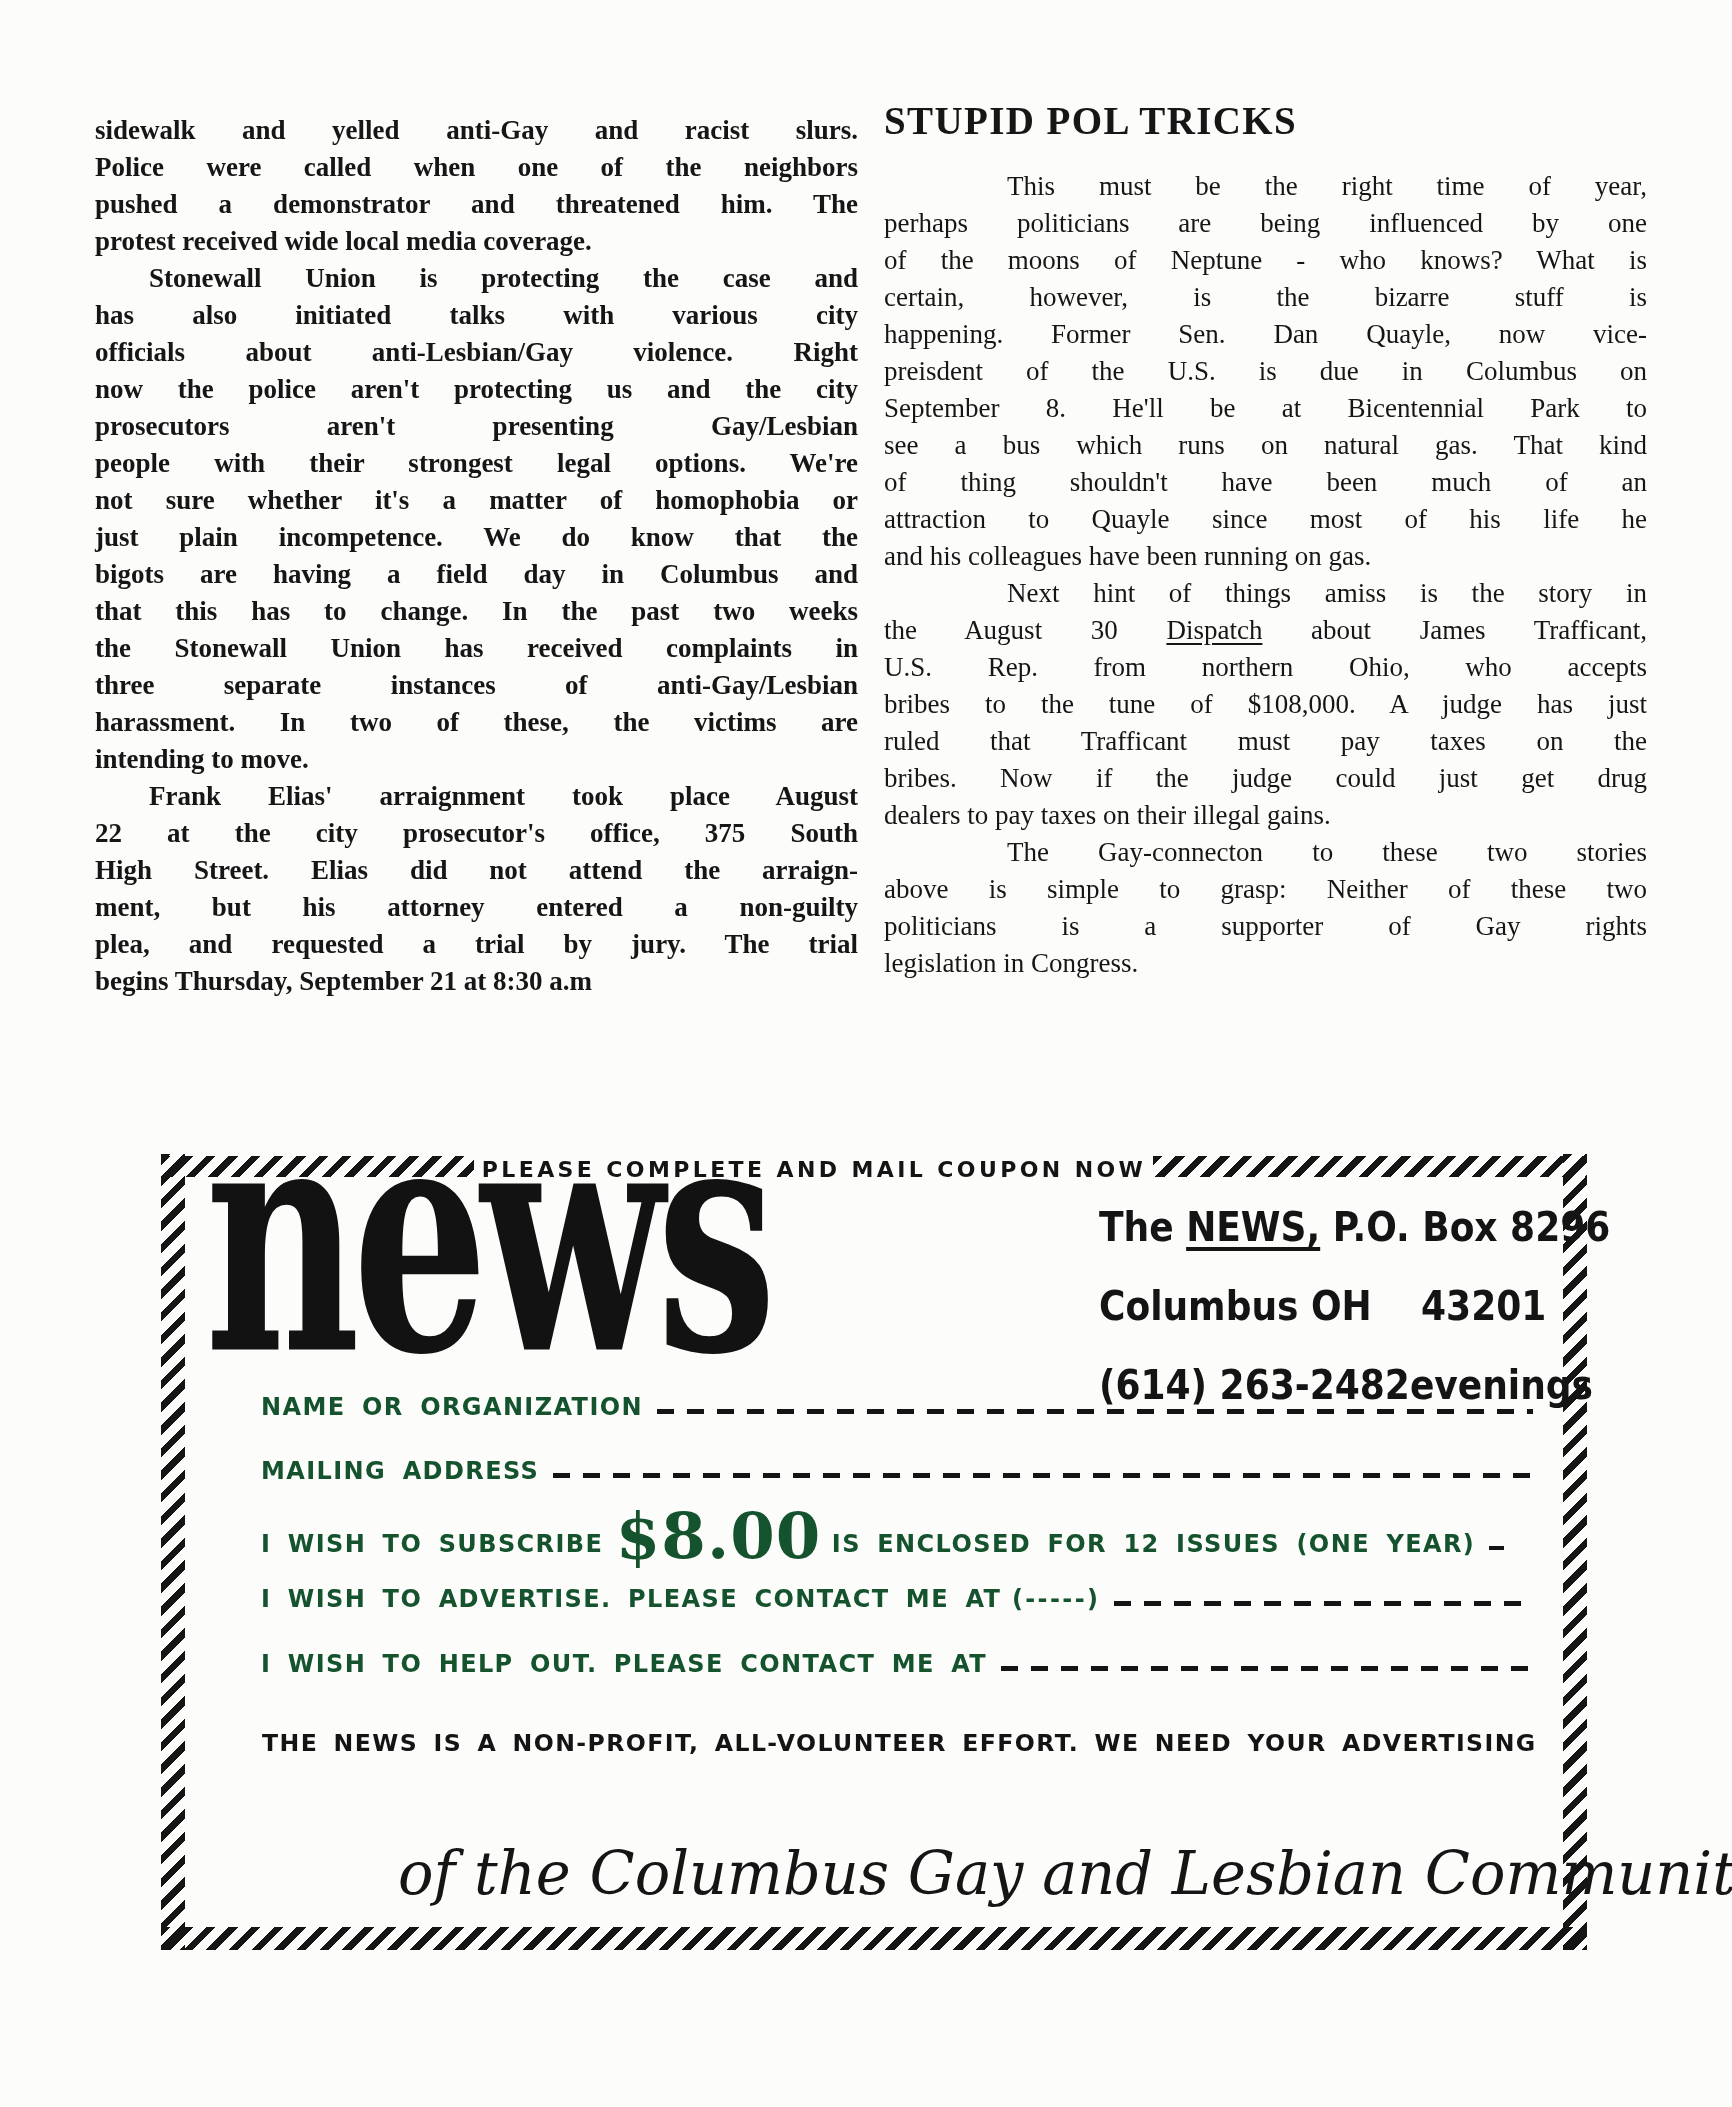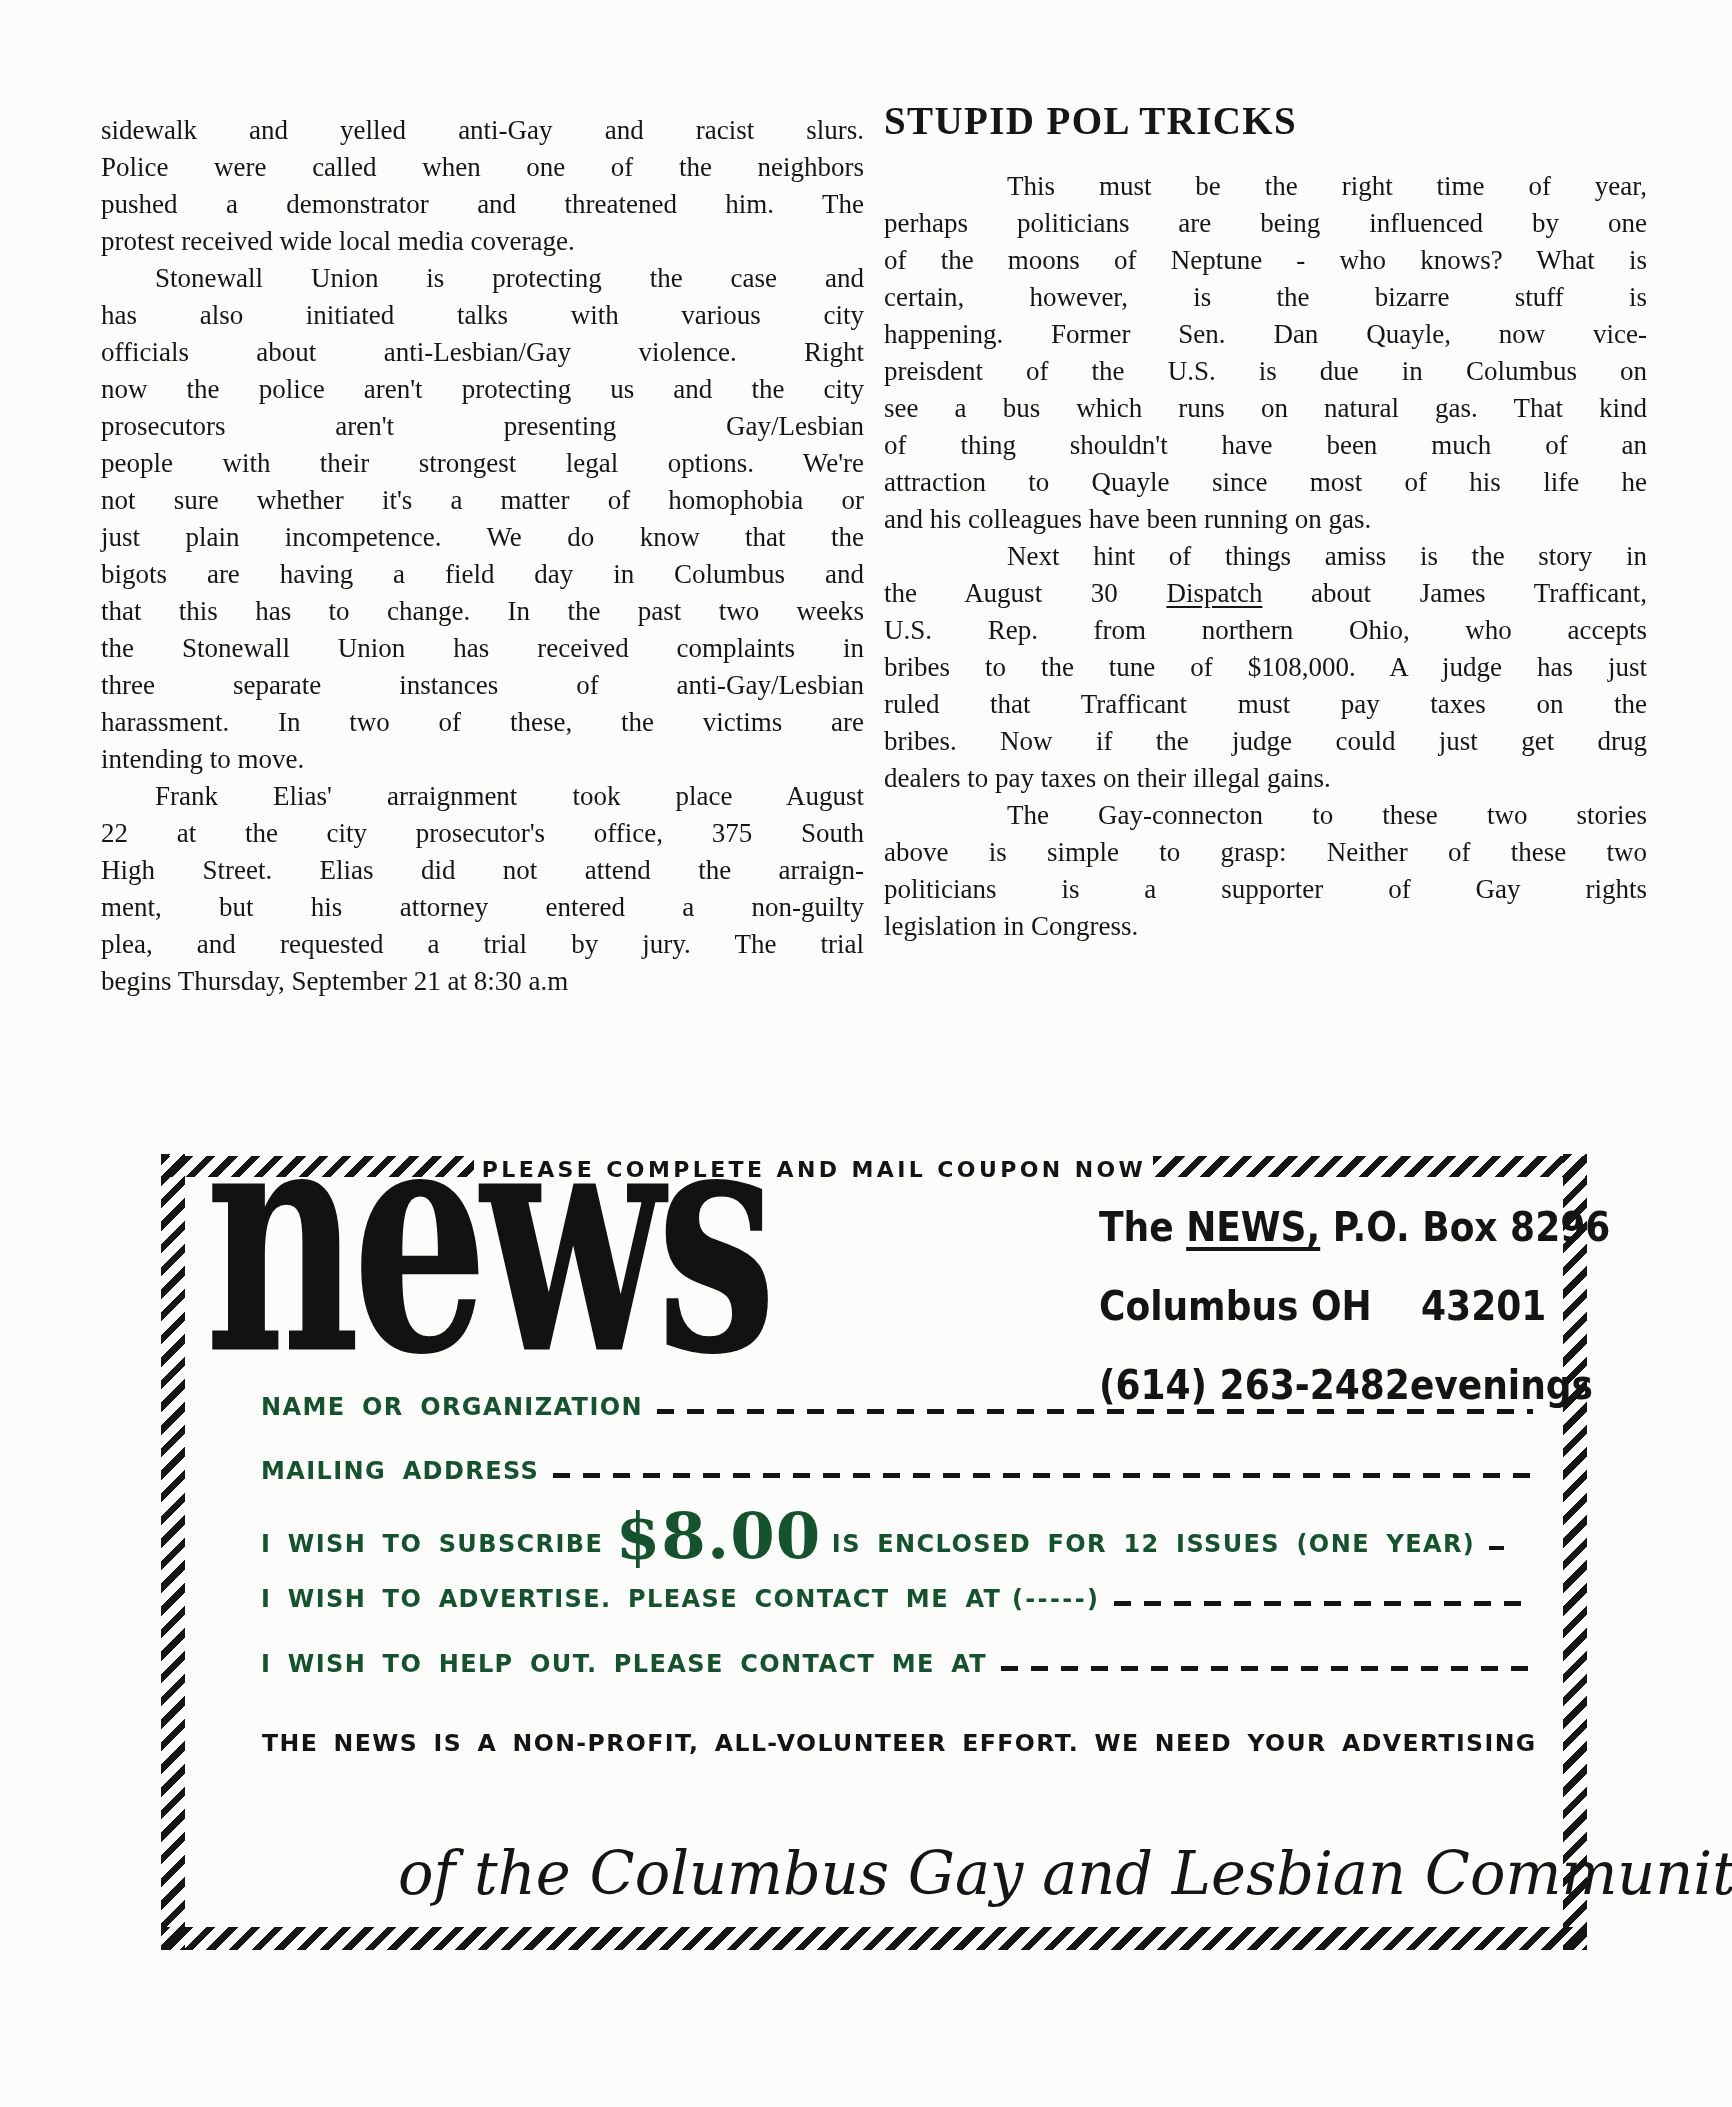--- a/index.html
+++ b/index.html
@@ -12,21 +12,21 @@
     font-family:"Liberation Serif",serif;
   }
   
   .col{
     position:absolute;
     width:763px;
     font-size:27px;
     line-height:37px;
     color:#161616;
   }
-  .col-left{left:101px;top:112px;}
+  .col-left{left:95px;top:112px;font-weight:bold;}
   .col-right{left:884px;top:101px;}
   .headline{
     margin:0 0 28px 0;
     font-family:"Liberation Serif",serif;
     font-weight:bold;
     font-size:39px;
     line-height:1;
     letter-spacing:1.4px;
     white-space:nowrap;
   }
@@ -160,20 +160,21 @@
 
   <div class="col col-right">
     <h1 class="headline">STUPID POL TRICKS</h1>
     <div class="body">
         <div class="tl jl ind">This must be the right time of year,</div>
         <div class="tl jl">perhaps politicians are being influenced by one</div>
         <div class="tl jl">of the moons of Neptune - who knows? What is</div>
         <div class="tl jl">certain, however, is the bizarre stuff is</div>
         <div class="tl jl">happening. Former Sen. Dan Quayle, now vice-</div>
         <div class="tl jl">preisdent of the U.S. is due in Columbus on</div>
+        <div class="tl jl">September 8. He'll be at Bicentennial Park to</div>
         <div class="tl jl">see a bus which runs on natural gas. That kind</div>
         <div class="tl jl">of thing shouldn't have been much of an</div>
         <div class="tl jl">attraction to Quayle since most of his life he</div>
         <div class="tl">and his colleagues have been running on gas.</div>
         <div class="tl jl ind">Next hint of things amiss is the story in</div>
         <div class="tl jl"><span>the August 30 </span><span class="ul">Dispatch</span><span> about James Trafficant,</span></div>
         <div class="tl jl">U.S. Rep. from northern Ohio, who accepts</div>
         <div class="tl jl">bribes to the tune of $108,000. A judge has just</div>
         <div class="tl jl">ruled that Trafficant must pay taxes on the</div>
         <div class="tl jl">bribes. Now if the judge could just get drug</div>

